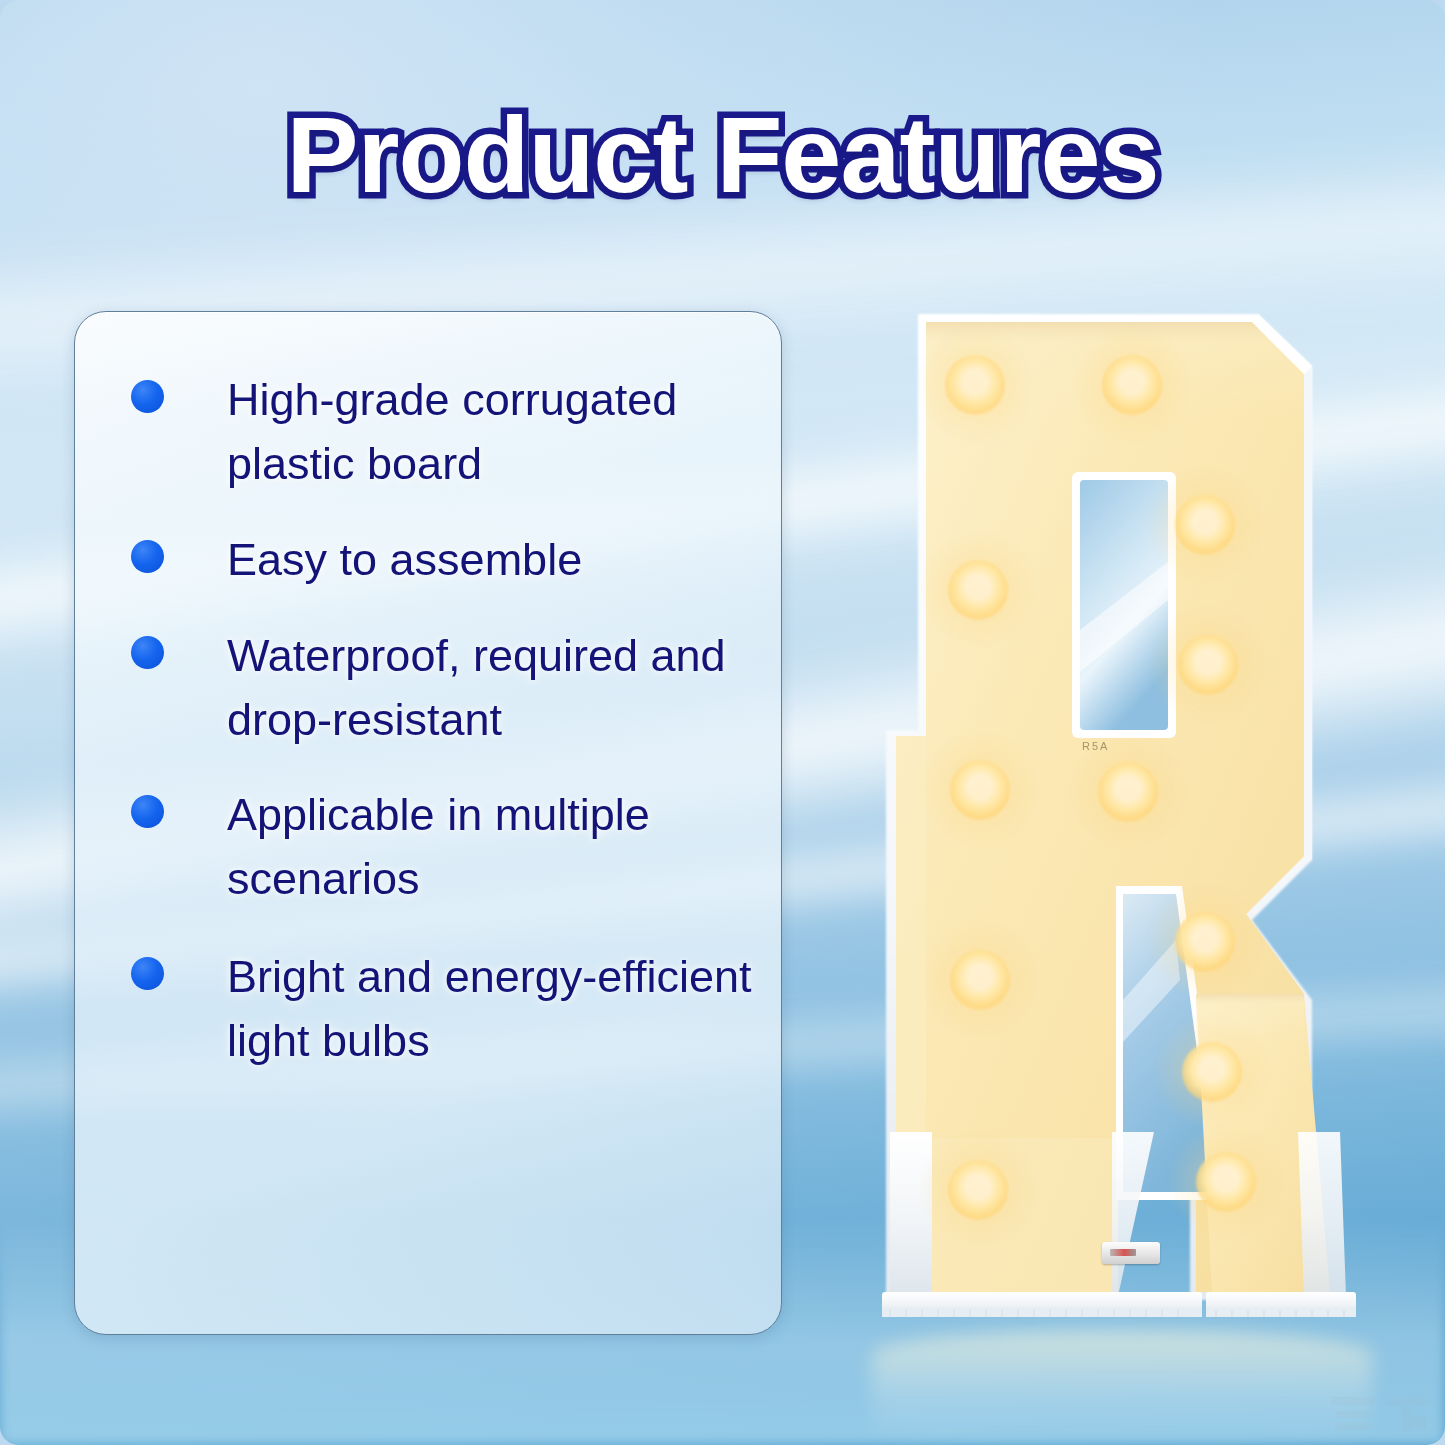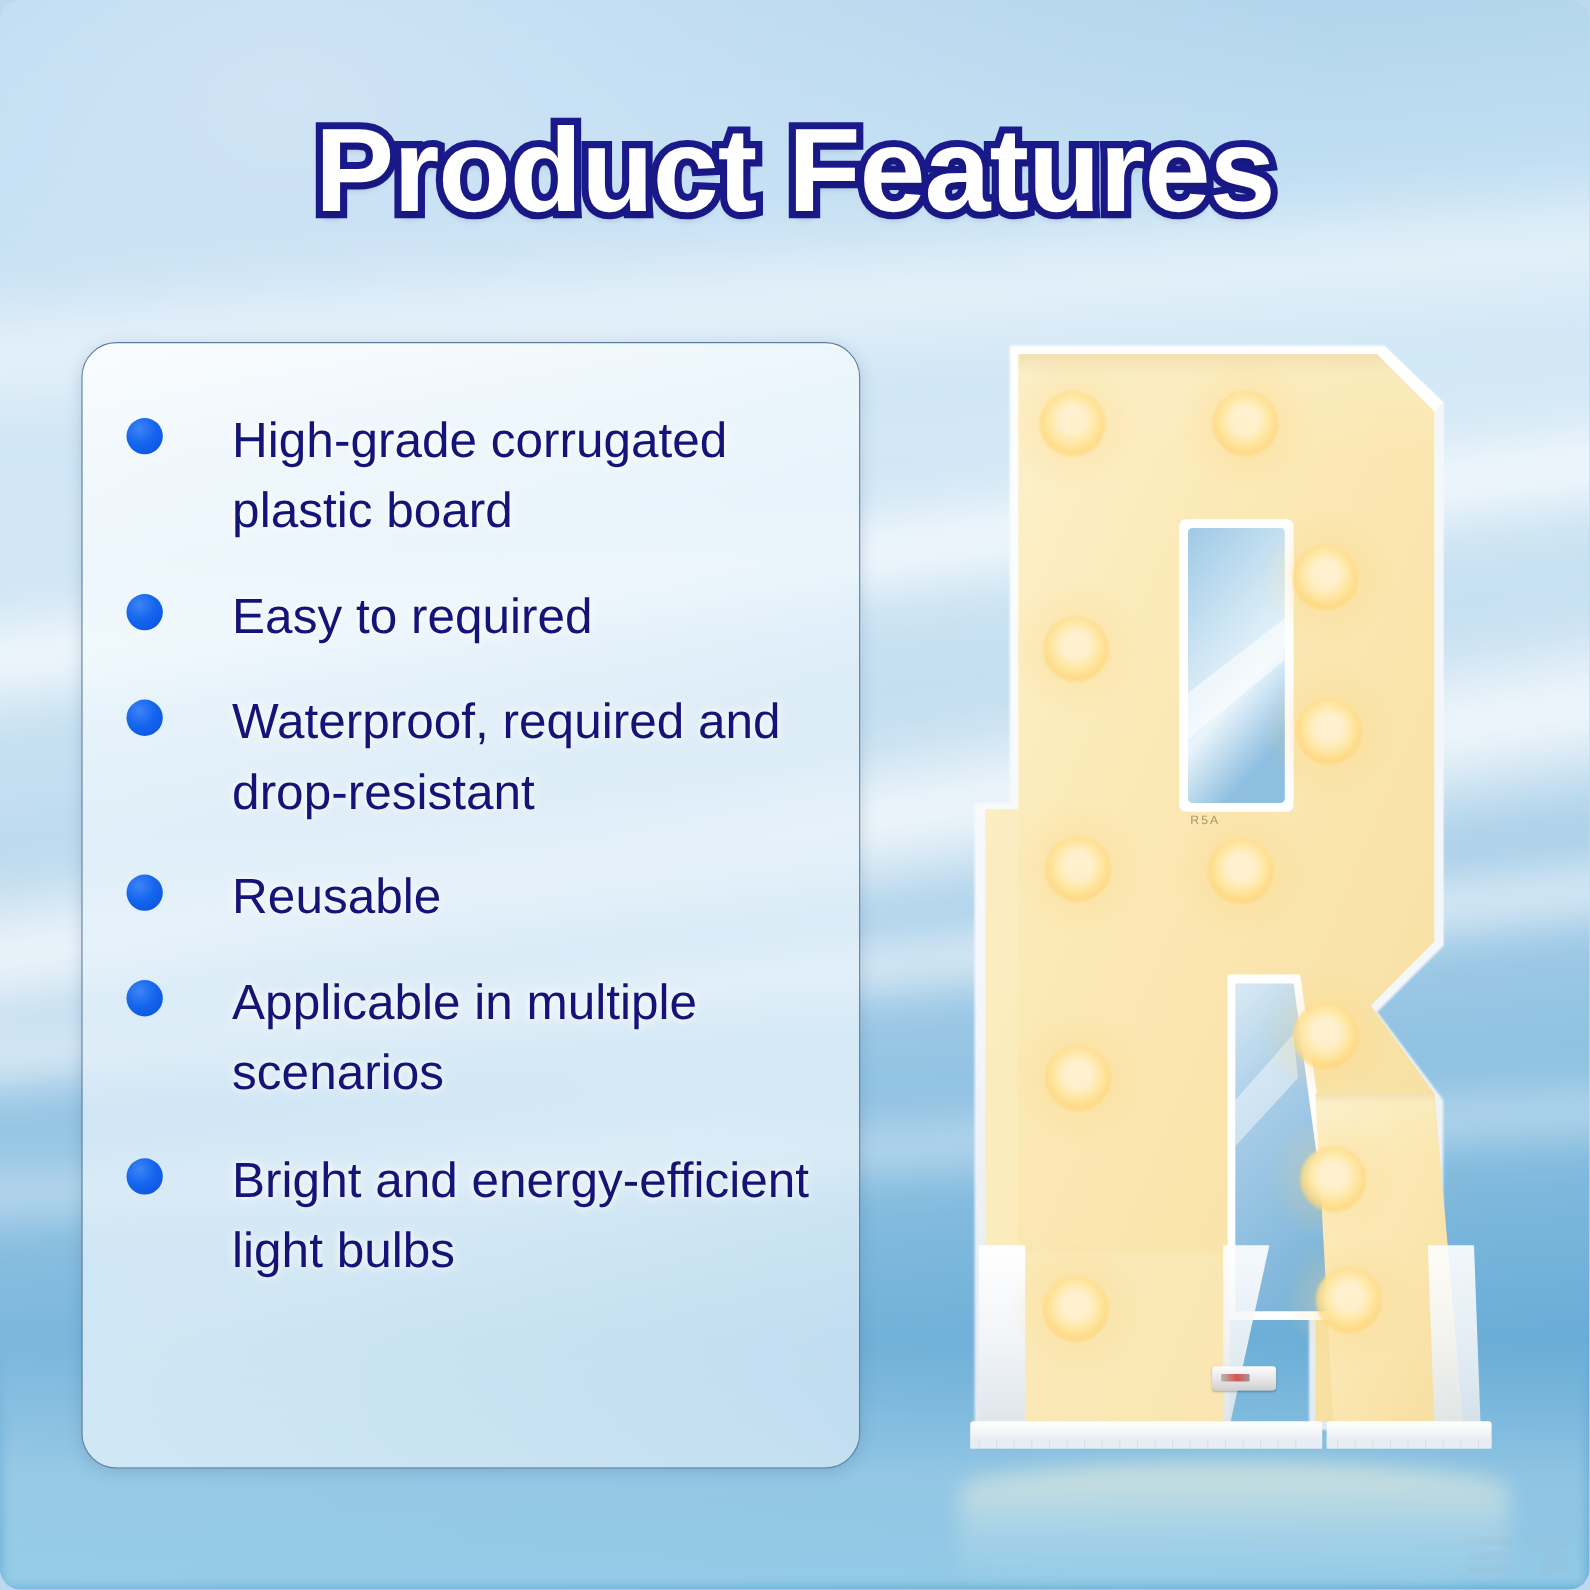--- a/index.html
+++ b/index.html
@@ -57,21 +57,21 @@
     border-radius:32px;
     border:1.5px solid #5f7f9b;
     background:linear-gradient(160deg,
         rgba(255,255,255,.82) 0%,
         rgba(241,249,253,.80) 22%,
         rgba(226,240,250,.74) 48%,
         rgba(232,244,251,.78) 72%,
         rgba(214,233,246,.72) 100%);
     box-shadow:0 3px 14px rgba(40,80,120,.18), inset 0 1px 0 rgba(255,255,255,.7);
   }
-  #list{position:absolute;inset:0;padding:56px 22px 0 40px;box-sizing:border-box;}
+  #list{position:absolute;inset:0;padding:56px 22px 0 56px;box-sizing:border-box;}
   .item{display:flex;align-items:flex-start;}
   .bullet{
     flex:0 0 auto;width:33px;height:33px;border-radius:50%;
     background:radial-gradient(circle at 36% 30%,#3d84f5 0%,#1565ef 45%,#0b4fd8 100%);
     margin-top:12px;
   }
   .txt{
     margin-left:63px;
     color:#141478;
     font-size:45px;line-height:1.42;
@@ -149,33 +149,29 @@
     <div id="list">
 
       <div class="item it0">
         <span class="bullet"></span>
         <span class="txt">High-grade corrugated
 plastic board</span>
       </div>
 
       <div class="item it1">
         <span class="bullet"></span>
-        <span class="txt">Easy to required</span>
+        <span class="txt">Easy to assemble</span>
       </div>
 
       <div class="item it2">
         <span class="bullet"></span>
         <span class="txt">Waterproof, required and
 drop-resistant</span>
       </div>
 
-      <div class="item it3">
-        <span class="bullet"></span>
-        <span class="txt">Reusable</span>
-      </div>
 
       <div class="item it4">
         <span class="bullet"></span>
         <span class="txt">Applicable in multiple
 scenarios</span>
       </div>
 
       <div class="item it5">
         <span class="bullet"></span>
         <span class="txt">Bright and energy-efficient

